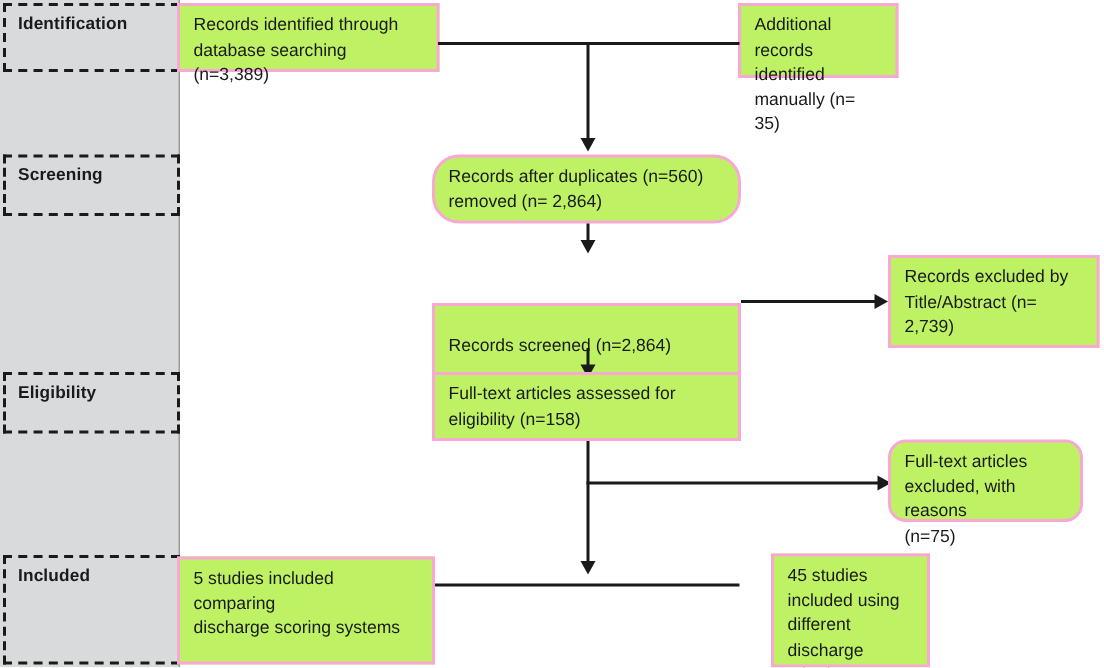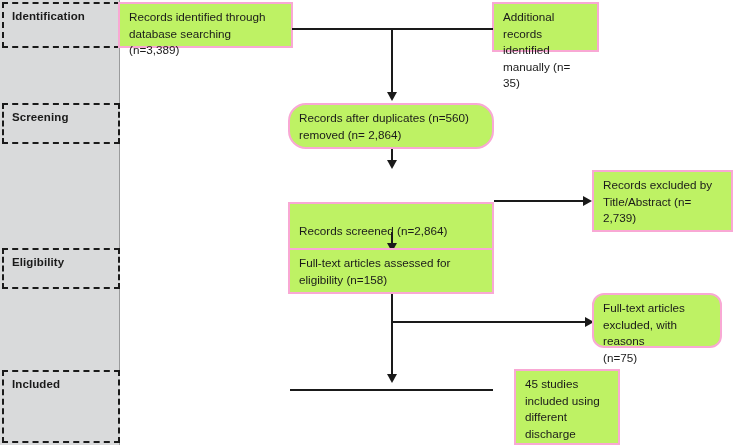--- a/index.html
+++ b/index.html
@@ -135,20 +135,22 @@
 
   <div class="line-h" style="left:391px;top:321px;width:195px;"></div>
   <div class="arrow-right" style="left:585px;top:317px;"></div>
 
   <div class="box" style="left:592px;top:293px;width:130px;height:55px;border-radius:12px;">Full-text articles
 excluded, with reasons
 (n=75)</div>
 
   <div class="arrow-down" style="left:387px;top:374px;"></div>
 
+  <div class="box" style="left:118px;top:371px;width:172px;height:72px;">5 studies included comparing
+discharge scoring systems</div>
 
   <div class="box" style="left:514px;top:369px;width:106px;height:76px;">45 studies
 included using
 different
 discharge criteria</div>
 
   <div class="line-h" style="left:290px;top:389px;width:203px;"></div>
 
 </div>
 

